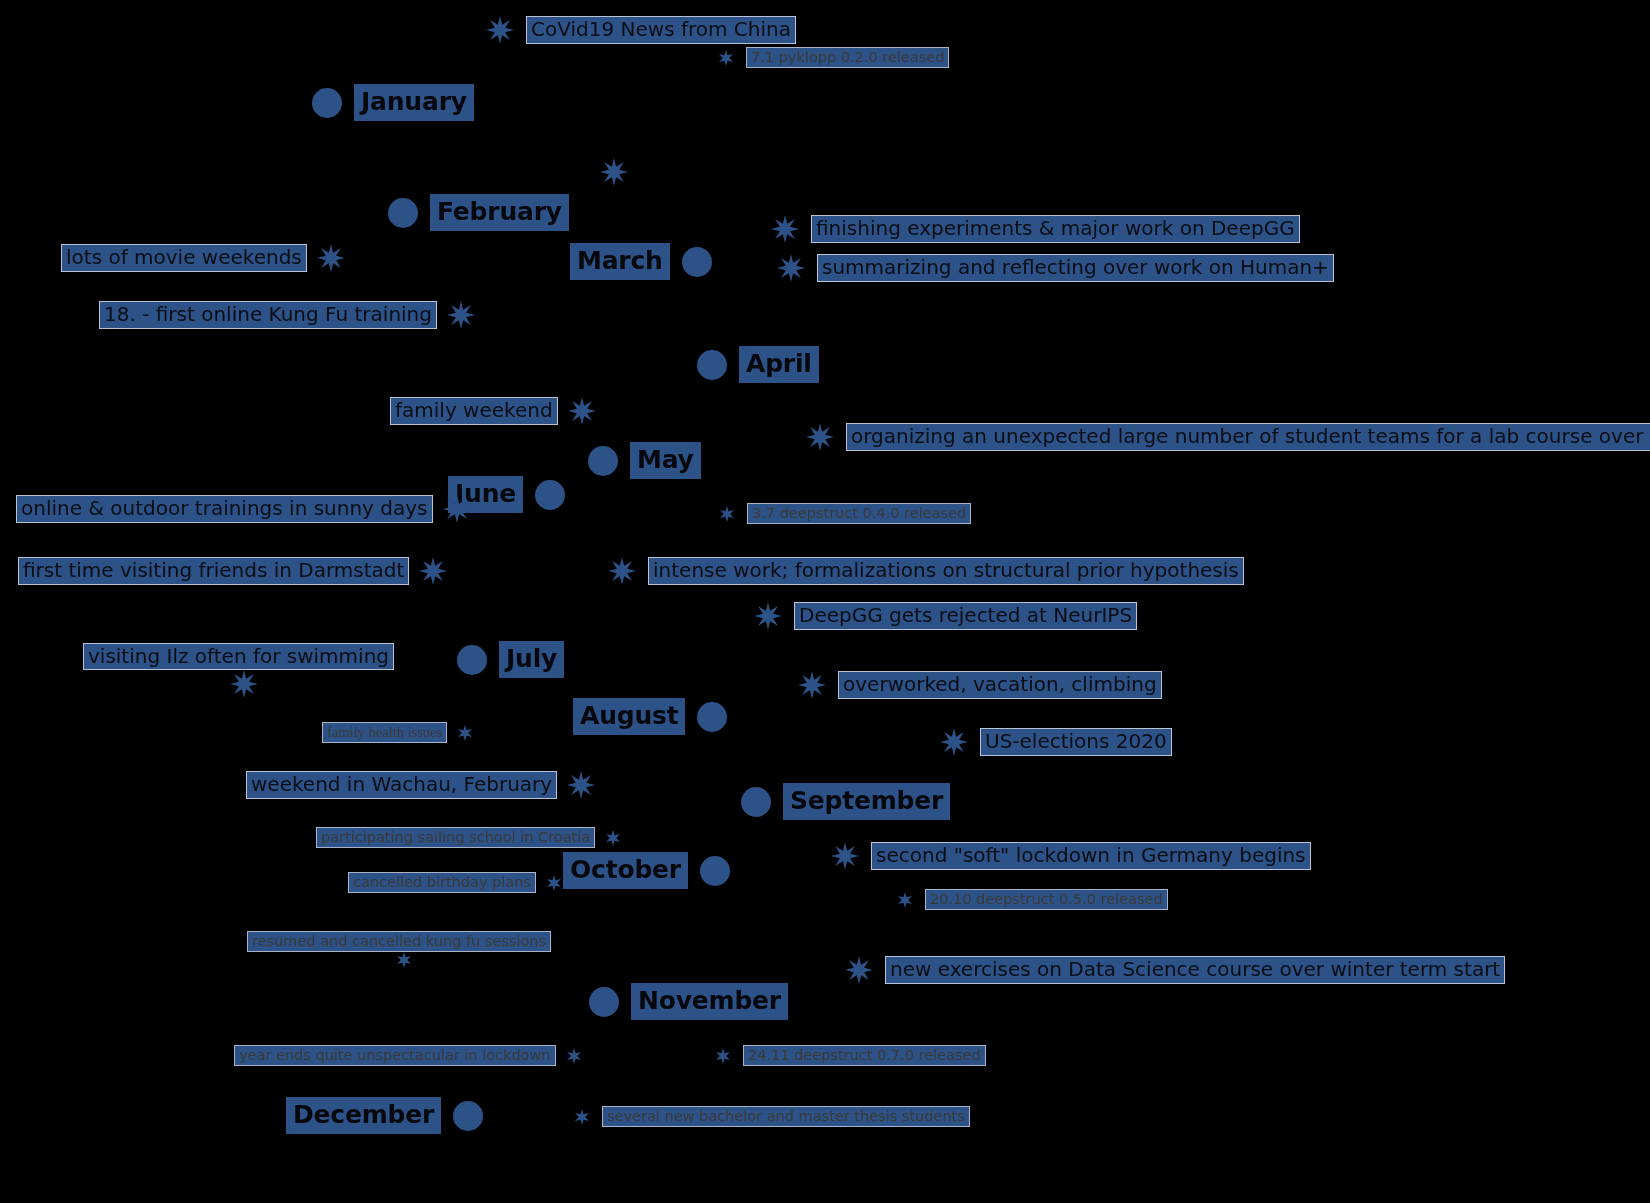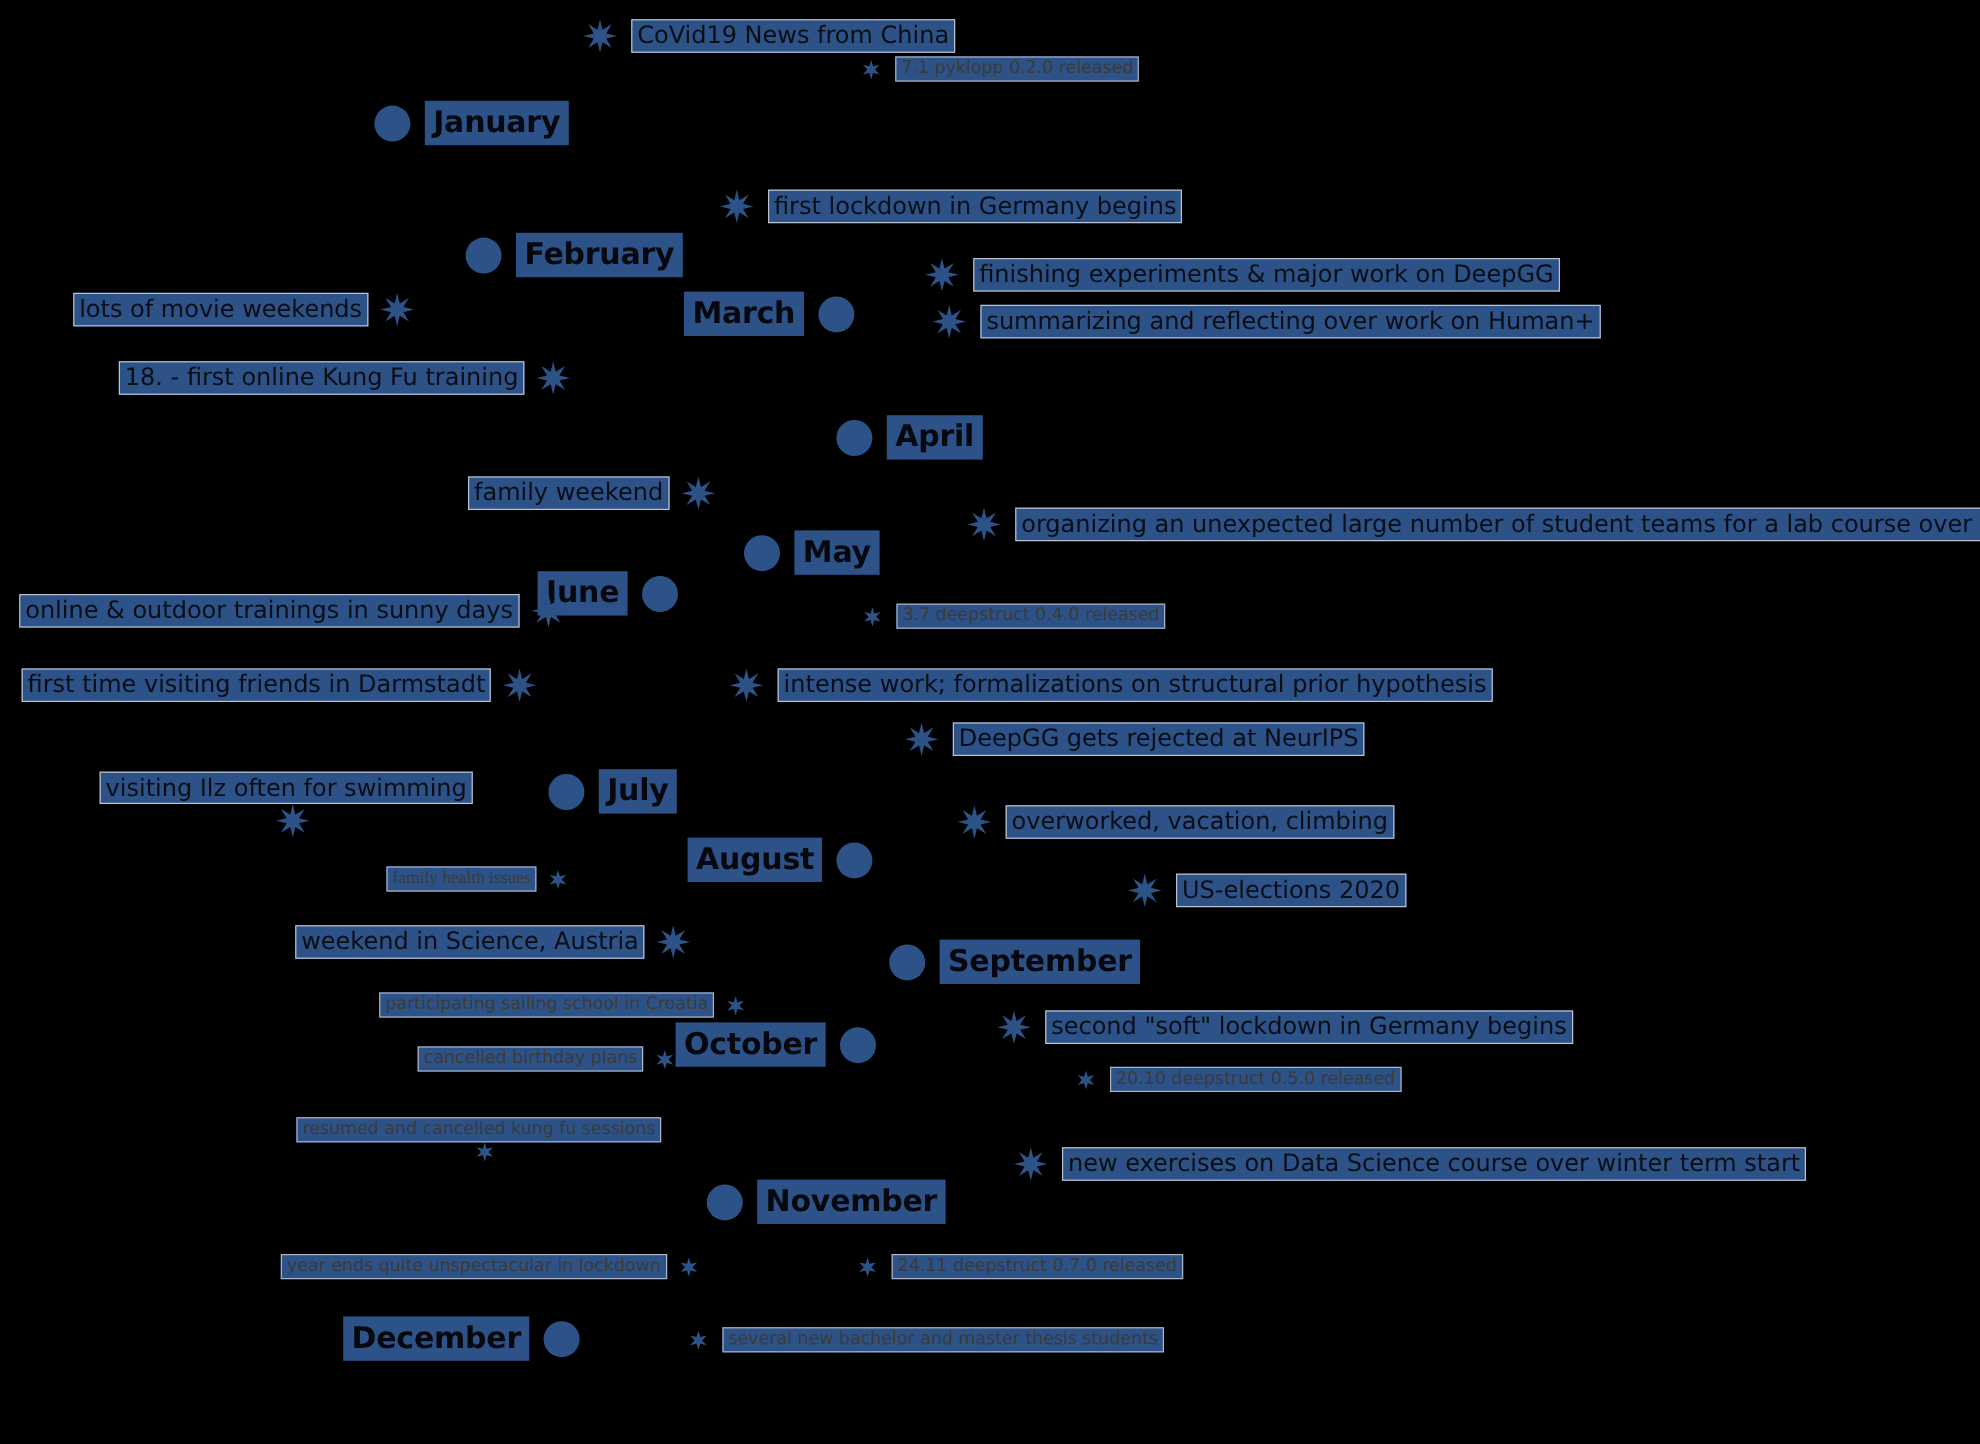--- a/index.html
+++ b/index.html
@@ -93,21 +93,21 @@
         <span class="month-label">February</span>
       </div>
       <div class="month left-of-dot" style="left: 570px; top: 243px;">
         <span class="month-dot"></span>
         <span class="month-label">March</span>
       </div>
       <div class="month right-of-dot" style="left: 697px; top: 346px;">
         <span class="month-dot"></span>
         <span class="month-label">April</span>
       </div>
-      <div class="month right-of-dot" style="left: 620px; top: 442px;">
+      <div class="month right-of-dot" style="left: 588px; top: 442px;">
         <span class="month-dot"></span>
         <span class="month-label">May</span>
       </div>
       <div class="month left-of-dot" style="left: 448px; top: 476px;">
         <span class="month-dot"></span>
         <span class="month-label">June</span>
       </div>
       <div class="month right-of-dot" style="left: 457px; top: 641px;">
         <span class="month-dot"></span>
         <span class="month-label">July</span>
@@ -143,21 +143,20 @@
       <div class="event side-right tier-minor" style="left: 718px; top: 47px;">
         <svg class="star star-minor" viewBox="0 0 100 100">
           <polygon points="50.00,0.00 60.00,32.68 93.30,25.00 70.00,50.00 93.30,75.00 60.00,67.32 50.00,100.00 40.00,67.32 6.70,75.00 30.00,50.00 6.70,25.00 40.00,32.68"></polygon>
         </svg>
         <span class="event-label">7.1 pyklopp 0.2.0 released</span>
       </div>
       <div class="event side-right tier-major" style="left: 600px; top: 158px;">
         <svg class="star star-major" viewBox="0 0 100 100">
           <polygon points="50.00,0.00 57.65,31.52 85.36,14.64 68.48,42.35 100.00,50.00 68.48,57.65 85.36,85.36 57.65,68.48 50.00,100.00 42.35,68.48 14.64,85.36 31.52,57.65 0.00,50.00 31.52,42.35 14.64,14.64 42.35,31.52"></polygon>
         </svg>
-        <span class="event-label">first lockdown in Germany begins</span>
       </div>
       <div class="event side-right tier-major" style="left: 771px; top: 215px;">
         <svg class="star star-major" viewBox="0 0 100 100">
           <polygon points="50.00,0.00 57.65,31.52 85.36,14.64 68.48,42.35 100.00,50.00 68.48,57.65 85.36,85.36 57.65,68.48 50.00,100.00 42.35,68.48 14.64,85.36 31.52,57.65 0.00,50.00 31.52,42.35 14.64,14.64 42.35,31.52"></polygon>
         </svg>
         <span class="event-label">finishing experiments &amp; major work on DeepGG</span>
       </div>
       <div class="event side-left tier-major" style="left: 61px; top: 244px;">
         <svg class="star star-major" viewBox="0 0 100 100">
           <polygon points="50.00,0.00 57.65,31.52 85.36,14.64 68.48,42.35 100.00,50.00 68.48,57.65 85.36,85.36 57.65,68.48 50.00,100.00 42.35,68.48 14.64,85.36 31.52,57.65 0.00,50.00 31.52,42.35 14.64,14.64 42.35,31.52"></polygon>
@@ -239,21 +238,21 @@
       <div class="event side-right tier-major" style="left: 940px; top: 728px;">
         <svg class="star star-major" viewBox="0 0 100 100">
           <polygon points="50.00,0.00 57.65,31.52 85.36,14.64 68.48,42.35 100.00,50.00 68.48,57.65 85.36,85.36 57.65,68.48 50.00,100.00 42.35,68.48 14.64,85.36 31.52,57.65 0.00,50.00 31.52,42.35 14.64,14.64 42.35,31.52"></polygon>
         </svg>
         <span class="event-label">US-elections 2020</span>
       </div>
       <div class="event side-left tier-major" style="left: 246px; top: 771px;">
         <svg class="star star-major" viewBox="0 0 100 100">
           <polygon points="50.00,0.00 57.65,31.52 85.36,14.64 68.48,42.35 100.00,50.00 68.48,57.65 85.36,85.36 57.65,68.48 50.00,100.00 42.35,68.48 14.64,85.36 31.52,57.65 0.00,50.00 31.52,42.35 14.64,14.64 42.35,31.52"></polygon>
         </svg>
-        <span class="event-label">weekend in Science, Austria</span>
+        <span class="event-label">weekend in Wachau, February</span>
       </div>
       <div class="event side-left tier-minor" style="left: 316px; top: 827px;">
         <svg class="star star-minor" viewBox="0 0 100 100">
           <polygon points="50.00,0.00 60.00,32.68 93.30,25.00 70.00,50.00 93.30,75.00 60.00,67.32 50.00,100.00 40.00,67.32 6.70,75.00 30.00,50.00 6.70,25.00 40.00,32.68"></polygon>
         </svg>
         <span class="event-label">participating sailing school in Croatia</span>
       </div>
       <div class="event side-right tier-major" style="left: 831px; top: 842px;">
         <svg class="star star-major" viewBox="0 0 100 100">
           <polygon points="50.00,0.00 57.65,31.52 85.36,14.64 68.48,42.35 100.00,50.00 68.48,57.65 85.36,85.36 57.65,68.48 50.00,100.00 42.35,68.48 14.64,85.36 31.52,57.65 0.00,50.00 31.52,42.35 14.64,14.64 42.35,31.52"></polygon>

